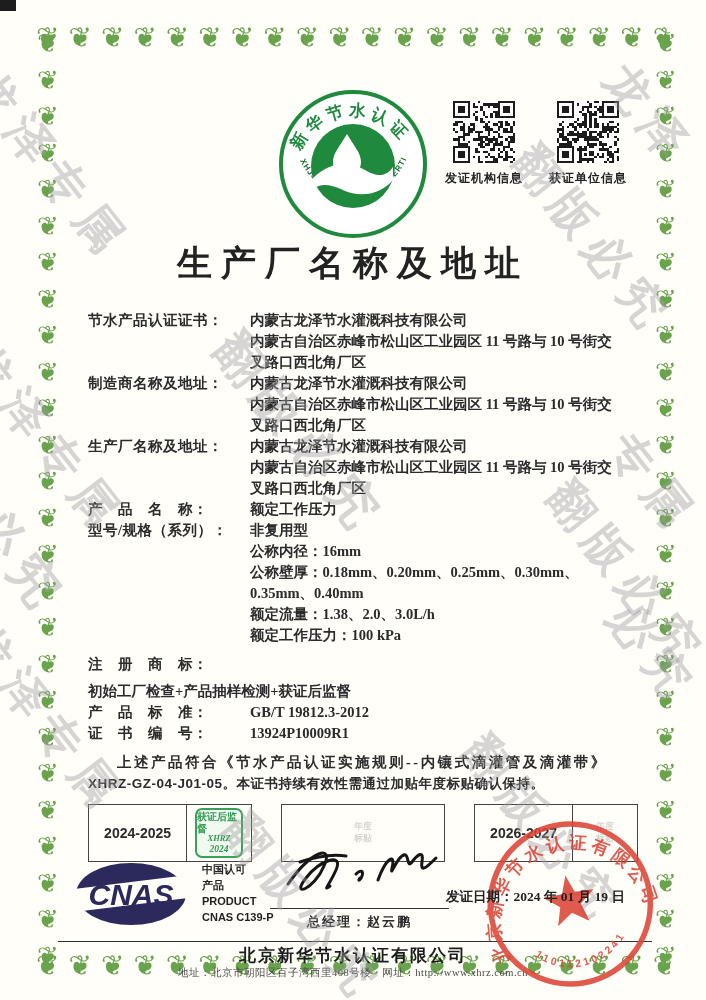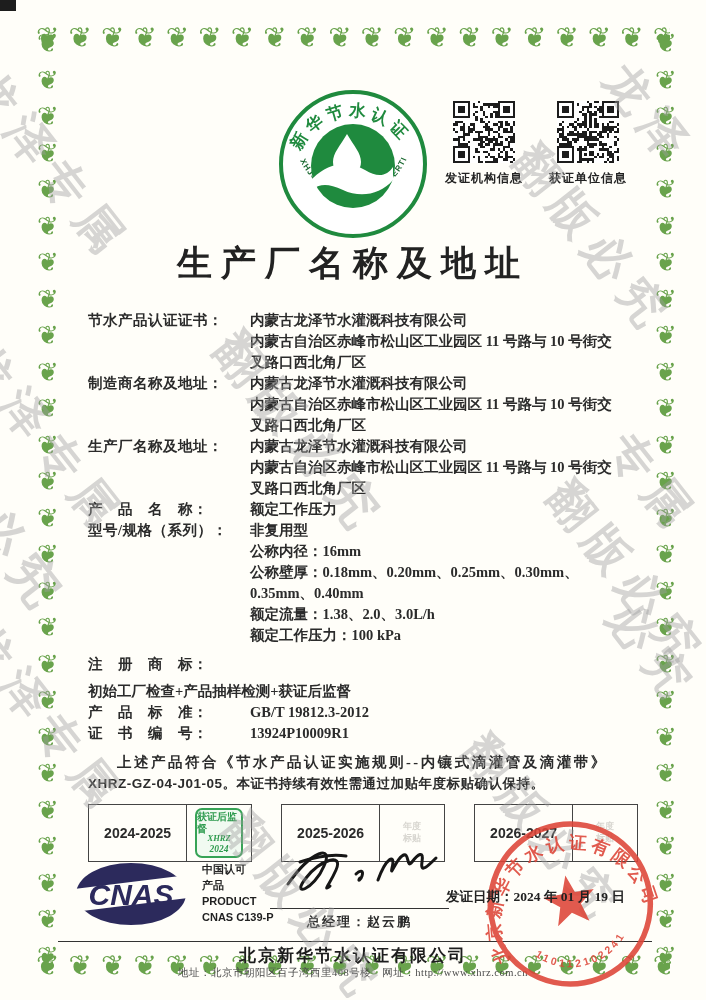--- a/index.html
+++ b/index.html
@@ -817,21 +817,20 @@
         <div class="y">2024-2025</div>
         <div class="cell">
           <div class="sticker">
             <div class="s1">获证后监督</div>
             <div class="s2">XHRZ</div>
             <div class="s3">2024</div>
           </div>
         </div>
       </div>
       <div class="ybox">
-        <div class="y">2025-2026</div>
         <div class="cell">
           <div class="faint">年度标贴</div>
         </div>
       </div>
       <div class="ybox">
         <div class="y">2026-2027</div>
         <div class="cell">
           <div class="faint">年度标贴</div>
         </div>
       </div>

